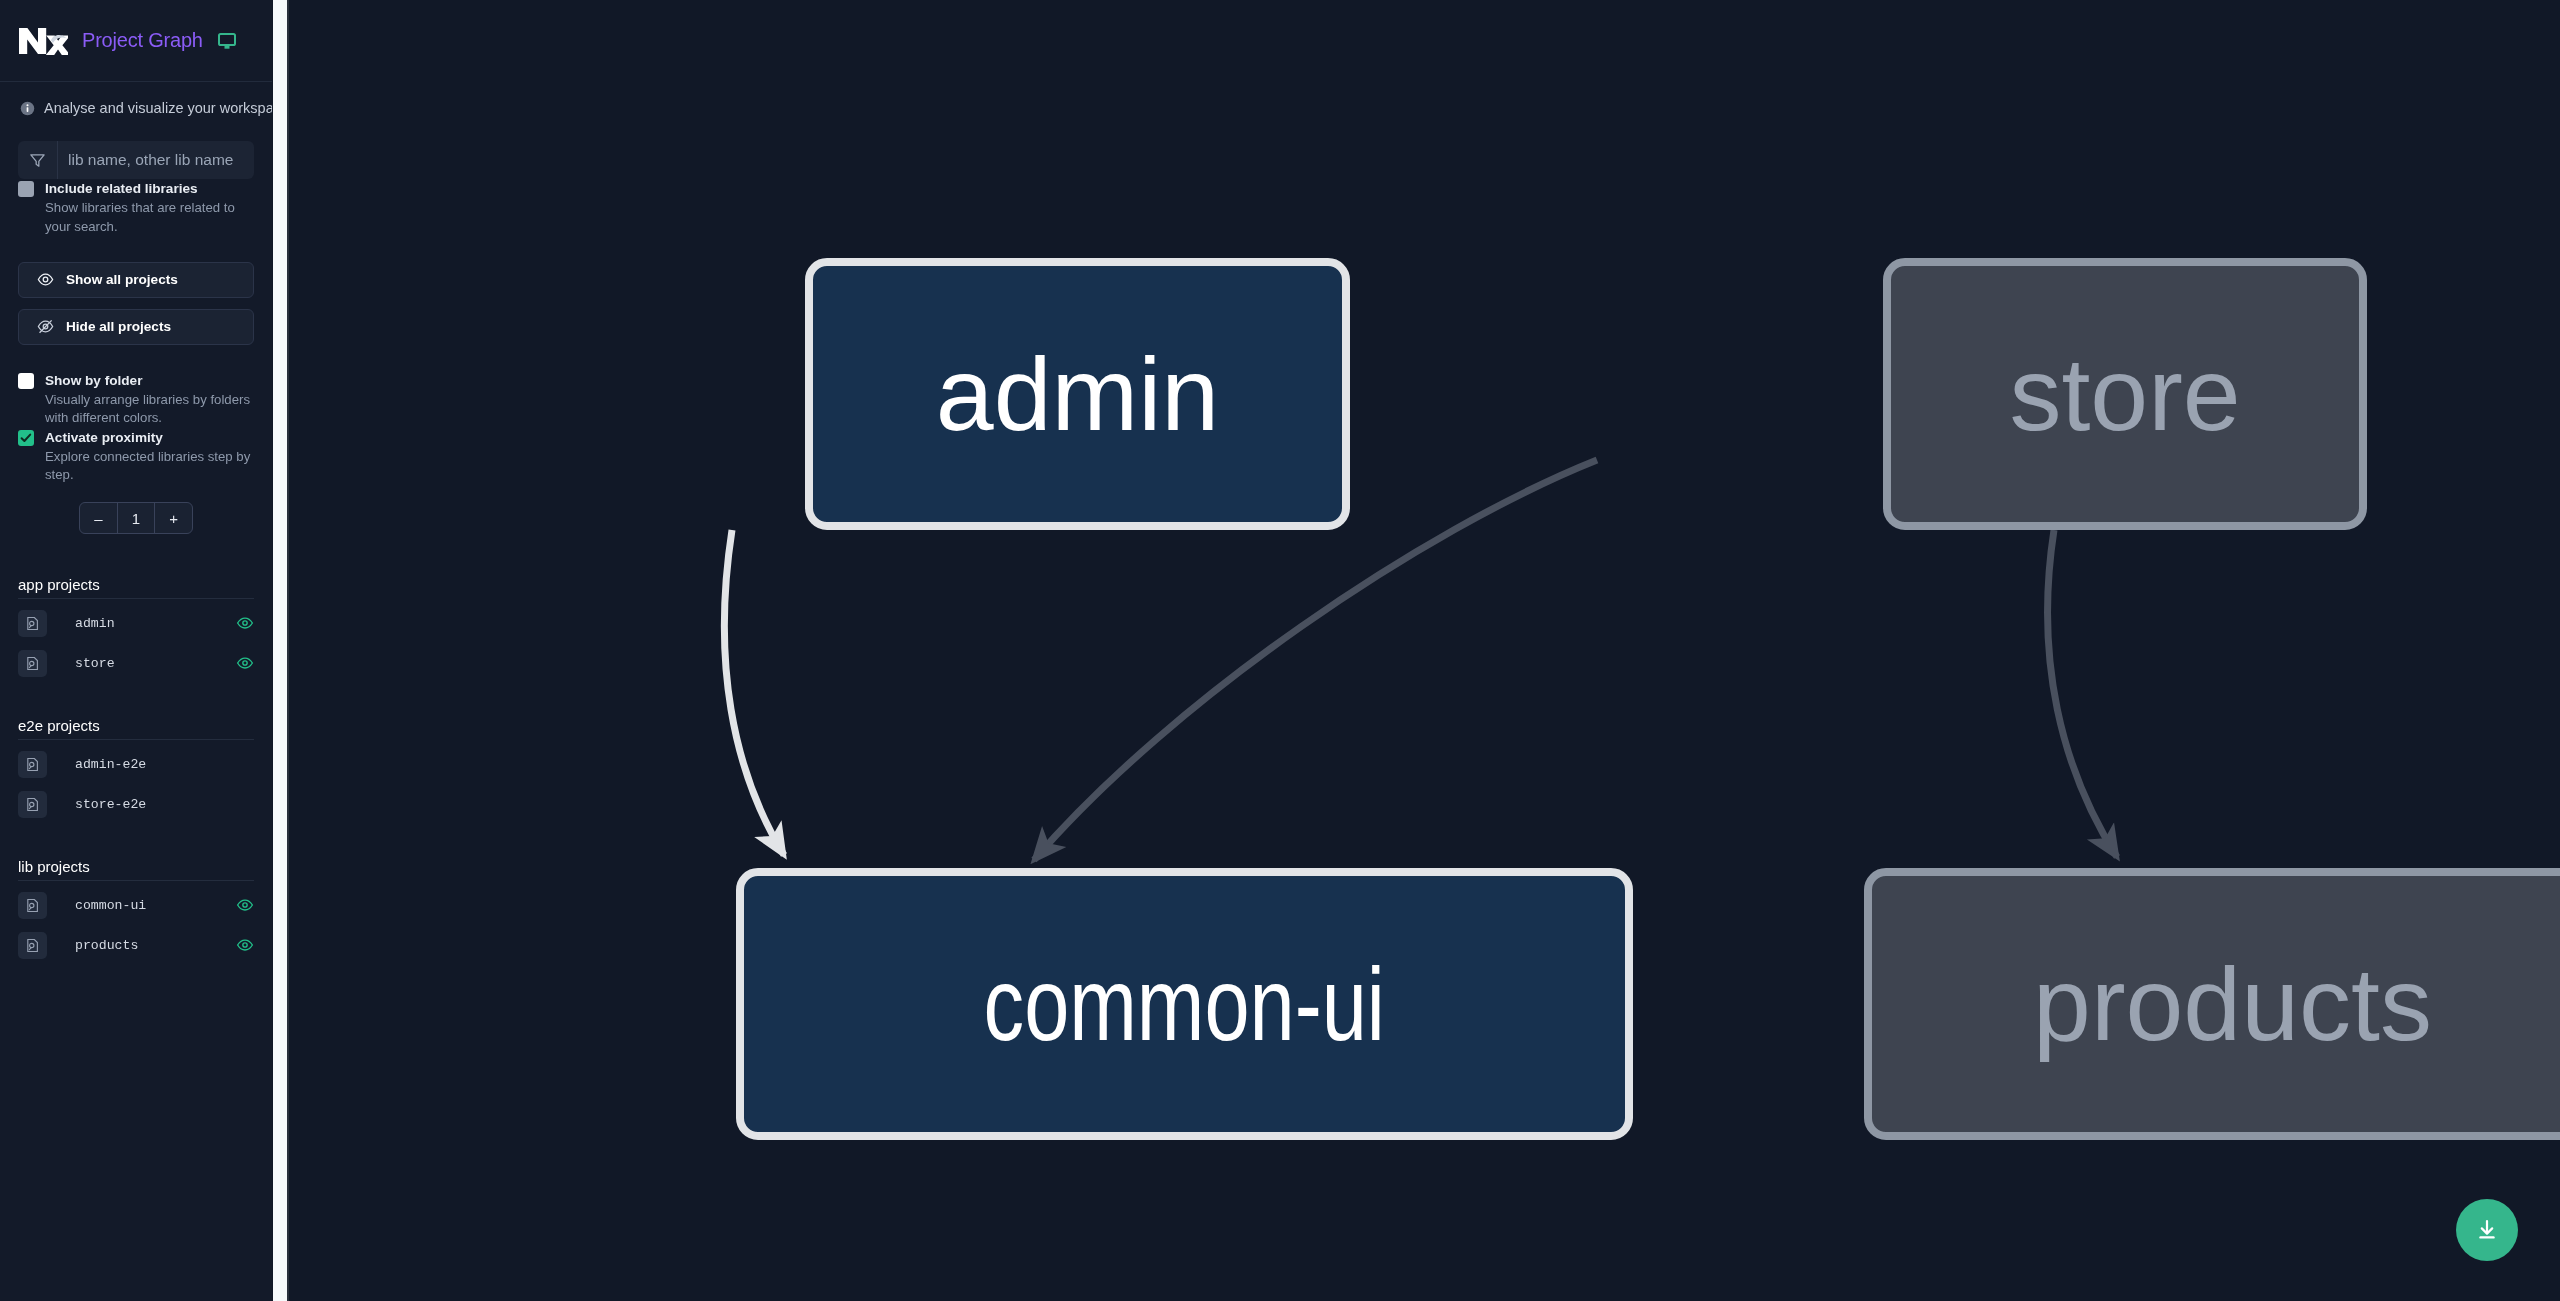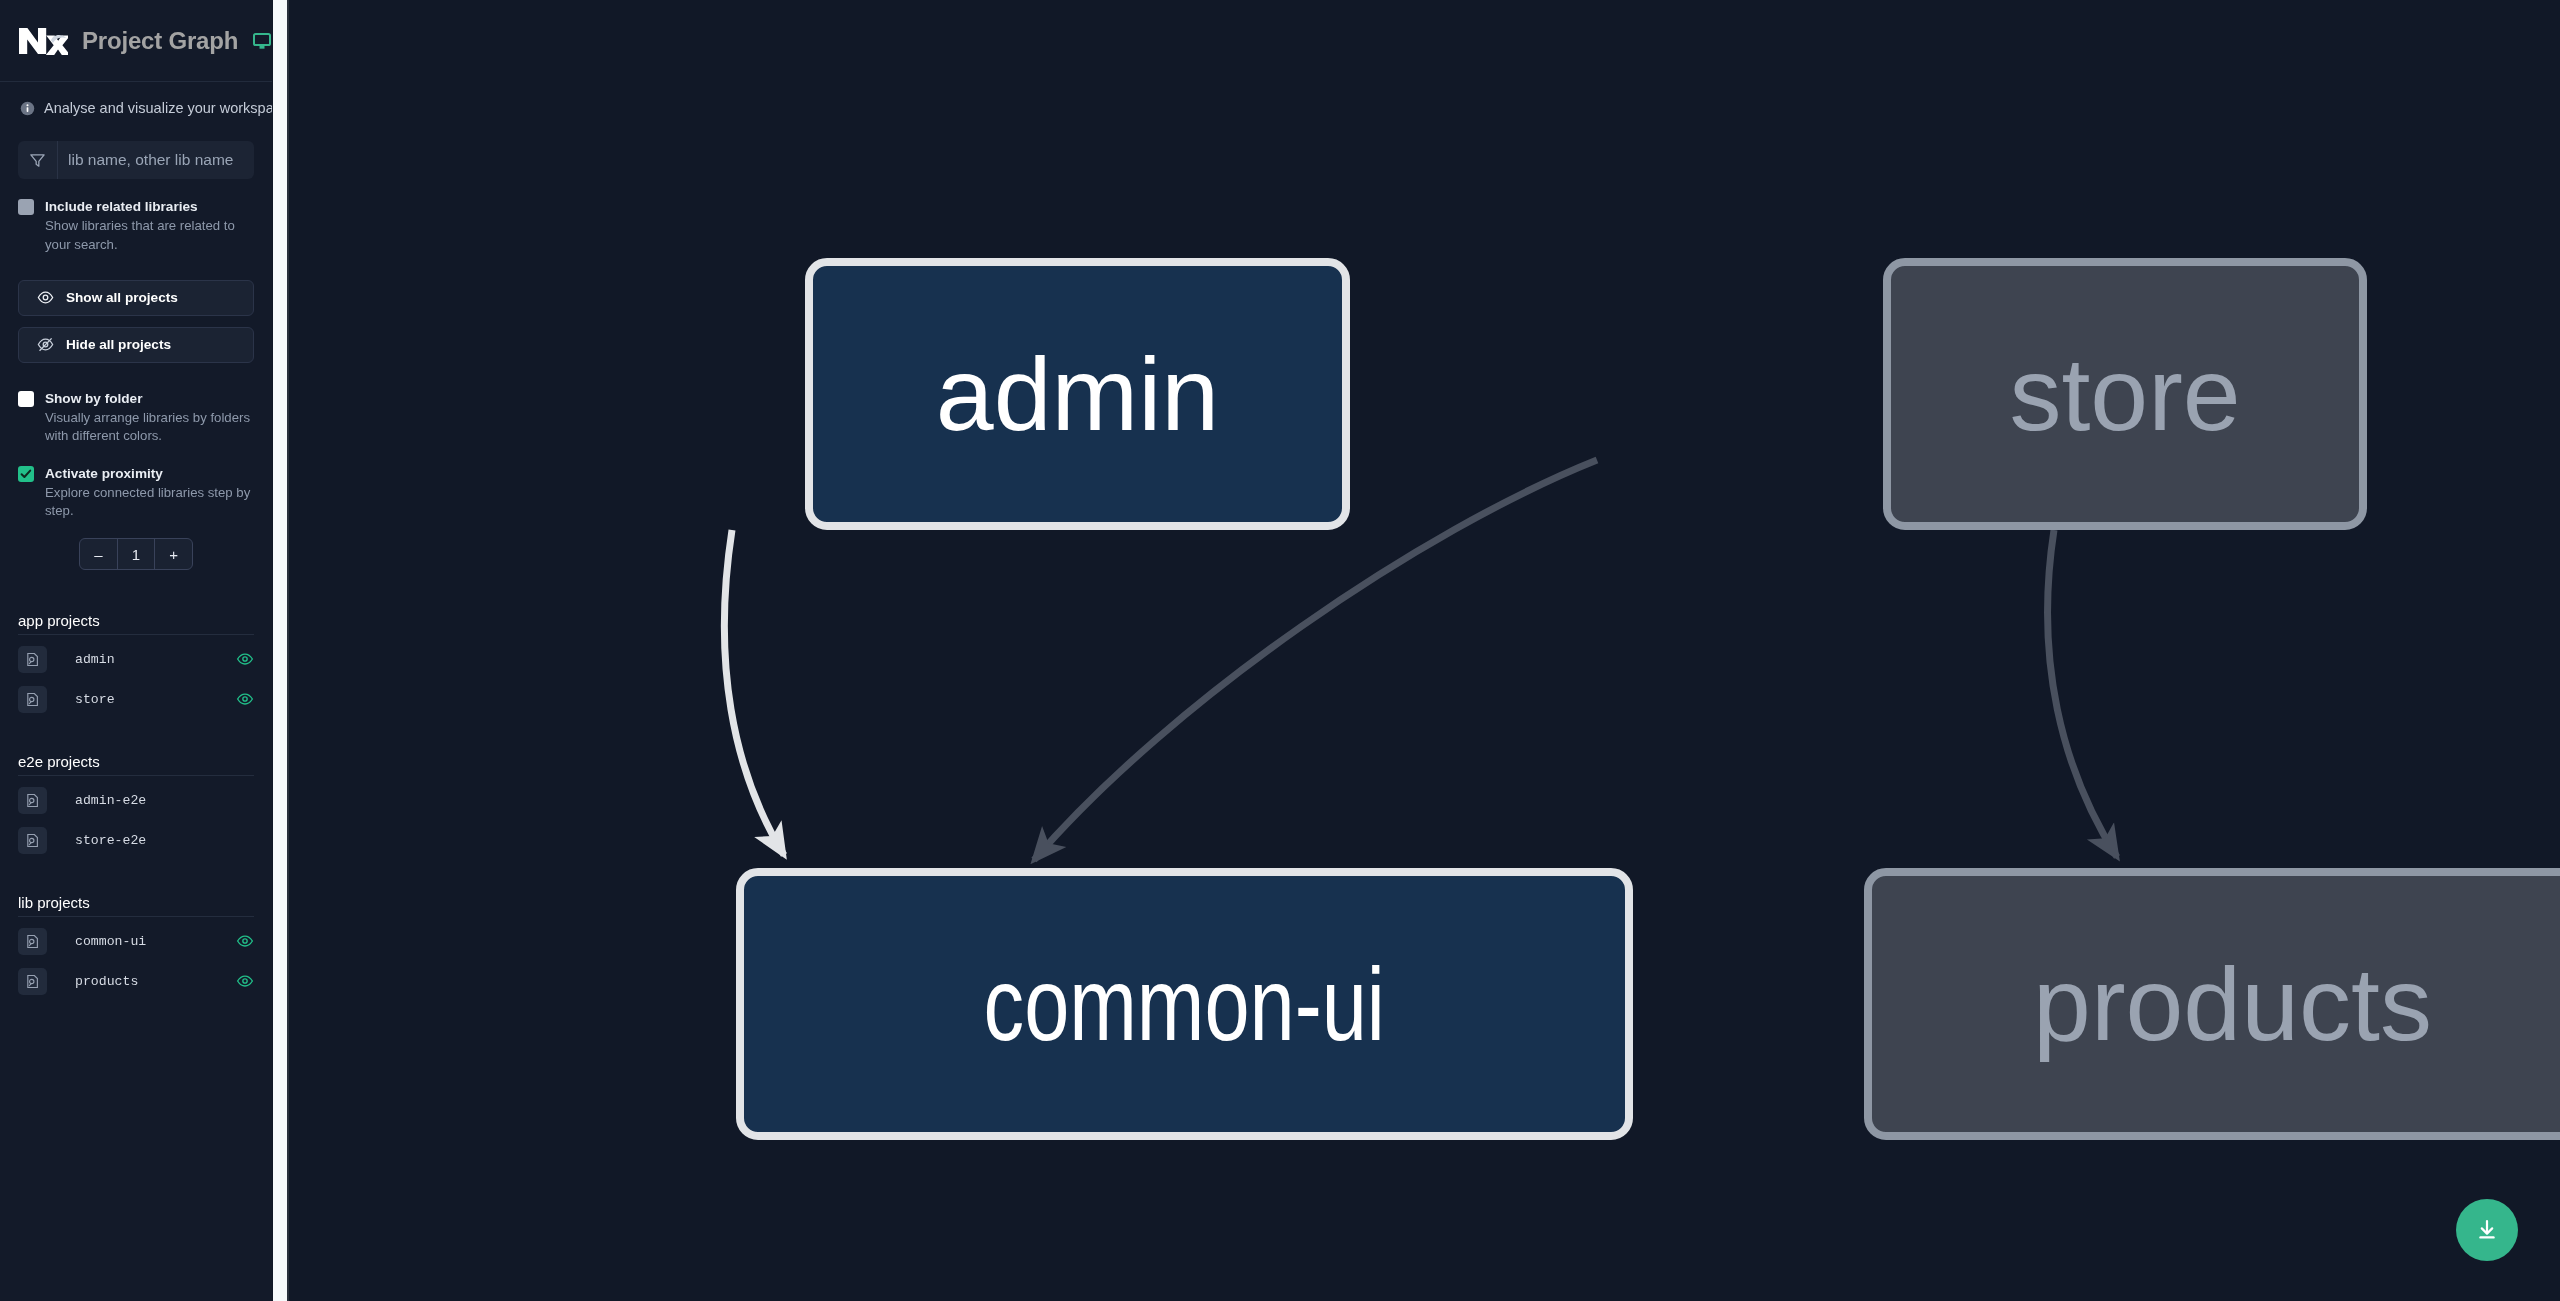--- a/index.html
+++ b/index.html
@@ -35,23 +35,23 @@
     display: flex;
     align-items: center;
     padding: 0 0 0 18px;
     border-bottom: 1px solid #222b3c;
     gap: 14px;
   }
 
   .nx-logo { width: 50px; height: 34px; display: block; flex: 0 0 auto; }
 
   #app-title {
-    font-size: 24px;
-    font-weight: bold;
-    color: #a3a3a3;
+    font-size: 20px;
+    font-weight: normal;
+    color: #8b5cf6;
     letter-spacing: -0.2px;
     white-space: nowrap;
   }
 
   .monitor-icon { width: 20px; height: 20px; display: block; flex: 0 0 auto; }
 
   #tagline-row {
     display: flex;
     align-items: center;
     gap: 9px;
@@ -92,21 +92,20 @@
     font-size: 15.5px;
     padding: 0 10px;
   }
   #search-input::placeholder { color: #9aa5b6; }
 
   
   .check-row {
     display: flex;
     gap: 11px;
     padding: 0 18px;
-    margin-top: 18px;
     align-items: flex-start;
   }
   .cbox {
     width: 16px; height: 16px;
     border-radius: 3px;
     flex: 0 0 16px;
     margin-top: 2px;
     position: relative;
   }
   .cbox.unchecked-gray { background: #9aa3b2; }

